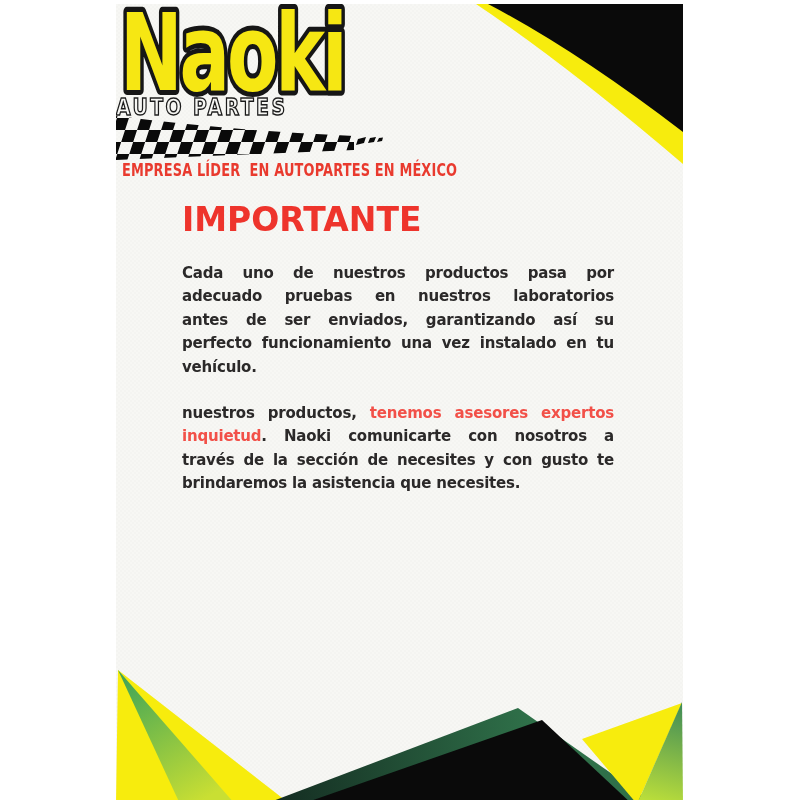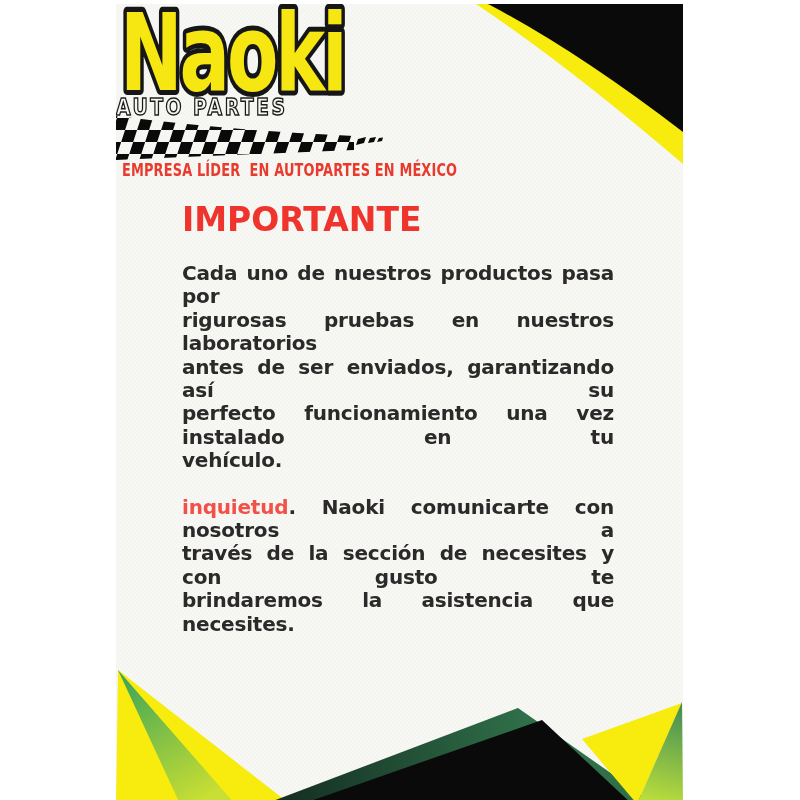--- a/index.html
+++ b/index.html
@@ -23,21 +23,21 @@
     transform:scaleX(0.76);transform-origin:0 0;
   }
   .heading{
     position:absolute;left:66px;top:198px;
     font-size:33px;line-height:36px;font-weight:bold;letter-spacing:0px;
     color:var(--heading_red,#ee342c);
     text-align:center;
   }
   .body-text{
     position:absolute;left:66px;top:258px;width:432px;
-    font-weight:bold;font-size:20px;line-height:23.4px;letter-spacing:-0.2px;
+    font-weight:bold;font-size:15px;line-height:23.4px;letter-spacing:-0.2px;
     color:var(--body_dark,#2b2929);
   }
   .para{margin:0 0 23px 0;}
   .line{text-align:justify;text-align-last:justify;text-justify:inter-word;}
   .line.last{text-align-last:left;}
   .red{color:var(--accent_red,#f25048);}
 </style>
 </head>
 <body>
 
@@ -76,26 +76,27 @@
       </g>
     </svg>
 
     <div class="tagline">EMPRESA LÍDER  EN AUTOPARTES EN MÉXICO</div>
 
     <div class="heading">IMPORTANTE</div>
 
     <div class="body-text">
         <div class="para">
           <div class="line"><span>Cada uno de nuestros productos pasa por</span></div>
-          <div class="line"><span>rigurosas pruebas en nuestros laboratorios</span></div>
+          <div class="line"><span>adecuado pruebas en nuestros laboratorios</span></div>
           <div class="line"><span>antes de ser enviados, garantizando así su</span></div>
           <div class="line"><span>perfecto funcionamiento una vez instalado en tu</span></div>
           <div class="line last"><span>vehículo.</span></div>
         </div>
         <div class="para">
+          <div class="line"><span>nuestros productos, </span><span class="red">tenemos asesores expertos</span></div>
           <div class="line"><span class="red">inquietud</span><span>. Naoki comunicarte con nosotros a</span></div>
           <div class="line"><span>través de la sección de necesites y con gusto te</span></div>
           <div class="line last"><span>brindaremos la asistencia que necesites.</span></div>
         </div>
       </div>
 
     <svg class="footer-svg" width="567" height="140" viewBox="0 660 567 140">
       <defs>
         <linearGradient id="gradL" gradientUnits="userSpaceOnUse" x1="2" y1="666" x2="80" y2="800">
           <stop offset="0" style="stop-color:var(--green_mid,#39a159)"></stop>

